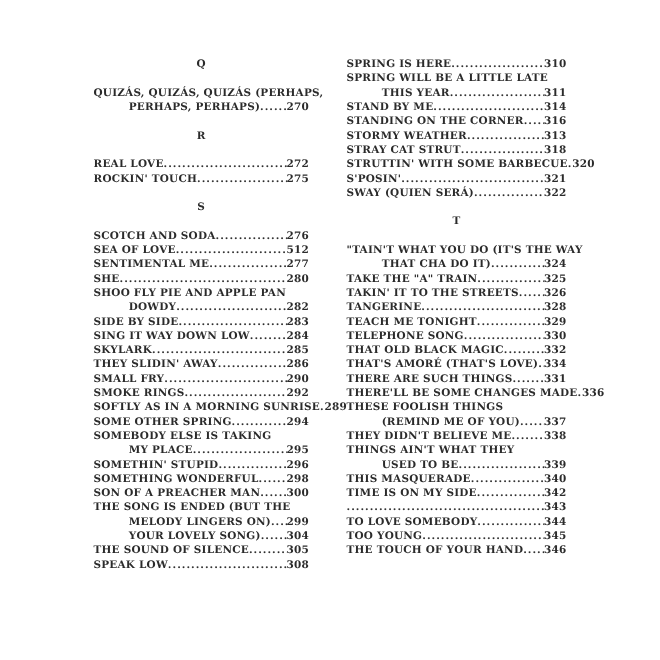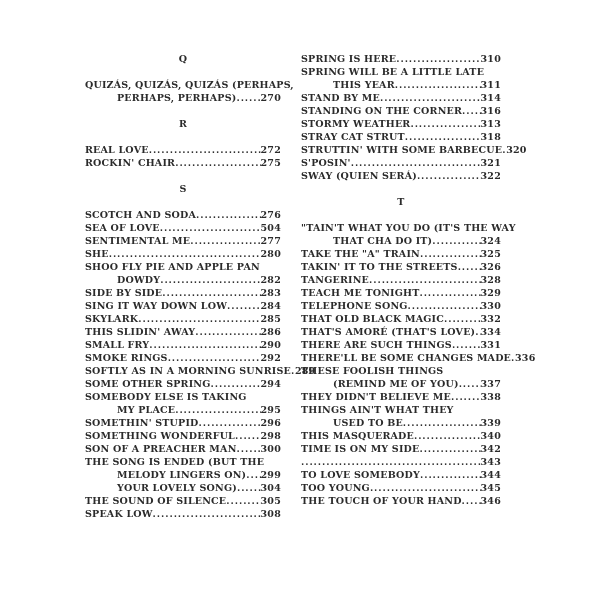--- a/index.html
+++ b/index.html
@@ -15,21 +15,21 @@
     font-weight: 700;
     color: #2b2b2b;
     background: #ffffff;
   }
   .cols {
     display: flex;
     padding-top: 52px;
   }
   .col { flex: none; }
   .col-left  { margin-left: 85px; width: 196px; }
-  .col-right { margin-left: 20px; width: 200px; }
+  .col-right { margin-left: 34px; width: 200px; }
 
   .heading {
     font-size: 9.5px;
     line-height: 13px;
     text-align: center;
     margin: 13px 0;
     letter-spacing: 0.3px;
   }
   .col-left .section:first-child .heading { margin-top: 0; }
 
@@ -73,36 +73,36 @@
           </div>
         </div>
         <div class="section">
           <div class="heading">R</div>
           <div class="line">
             <span class="title">REAL LOVE</span>
             <span class="leader"></span>
             <span class="pagenum">272</span>
           </div>
           <div class="line">
-            <span class="title">ROCKIN' CHAIR</span>
+            <span class="title">ROCKIN' TOUCH</span>
             <span class="leader"></span>
             <span class="pagenum">275</span>
           </div>
         </div>
         <div class="section">
           <div class="heading">S</div>
           <div class="line">
             <span class="title">SCOTCH AND SODA</span>
             <span class="leader"></span>
             <span class="pagenum">276</span>
           </div>
           <div class="line">
             <span class="title">SEA OF LOVE</span>
             <span class="leader"></span>
-            <span class="pagenum">504</span>
+            <span class="pagenum">512</span>
           </div>
           <div class="line">
             <span class="title">SENTIMENTAL ME</span>
             <span class="leader"></span>
             <span class="pagenum">277</span>
           </div>
           <div class="line">
             <span class="title">SHE</span>
             <span class="leader"></span>
             <span class="pagenum">280</span>
@@ -124,21 +124,21 @@
             <span class="title">SING IT WAY DOWN LOW</span>
             <span class="leader"></span>
             <span class="pagenum">284</span>
           </div>
           <div class="line">
             <span class="title">SKYLARK</span>
             <span class="leader"></span>
             <span class="pagenum">285</span>
           </div>
           <div class="line">
-            <span class="title">THIS SLIDIN' AWAY</span>
+            <span class="title">THEY SLIDIN' AWAY</span>
             <span class="leader"></span>
             <span class="pagenum">286</span>
           </div>
           <div class="line">
             <span class="title">SMALL FRY</span>
             <span class="leader"></span>
             <span class="pagenum">290</span>
           </div>
           <div class="line">
             <span class="title">SMOKE RINGS</span>

